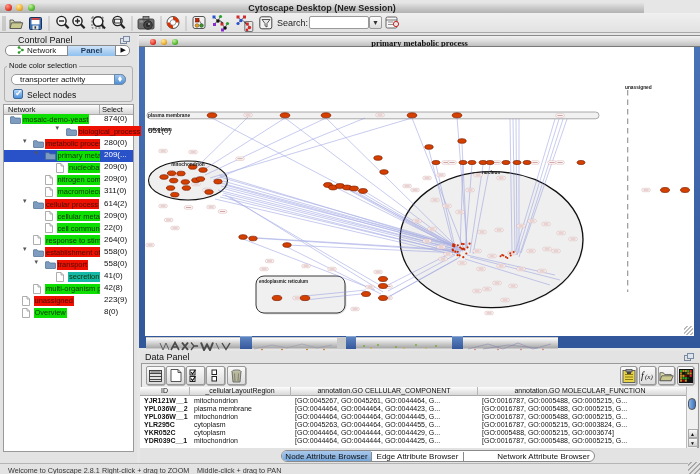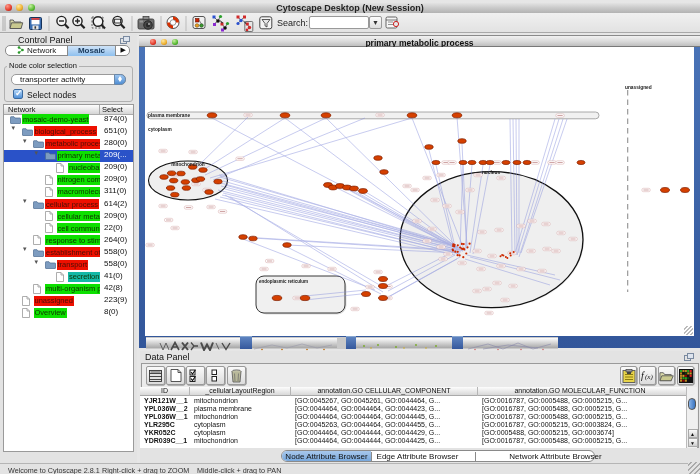--- a/index.html
+++ b/index.html
@@ -1,15 +1,15 @@
 <!DOCTYPE html>
 <html><head><meta charset="utf-8"><style>
 * { margin:0; padding:0; box-sizing:border-box; }
 body { width:700px; height:474px; font-family:"Liberation Sans", sans-serif; position:relative; overflow:hidden; background:#e6e6e6; }
-#titlebar { position:absolute; left:0; top:2px; width:700px; height:12px; background:linear-gradient(#e8e8e8,#cbcbcb 50%,#b2b2b2); border-bottom:1px solid #5e5e5e; }
+#titlebar { position:absolute; left:0; top:2px; width:644px; height:12px; background:linear-gradient(#e8e8e8,#cbcbcb 50%,#b2b2b2); border-bottom:1px solid #5e5e5e; }
 #titlebar .tl { position:absolute; top:2px; width:7px; height:7px; border-radius:50%; }
 #title-text { position:absolute; width:100%; text-align:center; top:1px; font-size:9px; font-weight:bold; color:#222; }
 #toolbar { position:absolute; left:0; top:13px; width:700px; height:20px; background:linear-gradient(#f0f0f0,#e2e2e2); border-bottom:1px solid #a8a8a8; }
 .ticon2 { position:absolute; }
 #searchlbl { position:absolute; left:277px; top:5px; font-size:9px; color:#222; }
 #searchbox { position:absolute; left:309px; top:3px; width:60px; height:13px; background:#fff; border:1px solid #999; border-radius:2px; }
 #searchdrop { position:absolute; left:369px; top:3px; width:13px; height:13px; background:linear-gradient(#fdfdfd,#dcdcdc); border:1px solid #999; border-radius:2px; font-size:7px; text-align:center; line-height:12px; color:#333; }
 #cpanel { position:absolute; left:0; top:34px; width:137px; height:429px; background:#e3e3e3; }
 #cptitle { position:absolute; left:18px; top:1px; font-size:9px; color:#111; }
 .floatico { position:absolute; width:10px; height:8px; }
@@ -30,21 +30,21 @@
 #treehdr { position:absolute; left:0; top:0; width:129px; height:9.5px; background:linear-gradient(#fdfdfd,#d5d5d5); border-bottom:1px solid #aaa; font-size:7.5px; color:#111; }
 #treehdr .h2 { position:absolute; left:95px; border-left:1px solid #aaa; padding-left:2px; height:9.5px; }
 .trow { position:absolute; left:4px; width:129px; height:12.1px; font-size:8px; }
 .arr { position:absolute; top:-1px; font-size:7px; color:#555; }
 .ticon { position:absolute; }
 .tlab { position:absolute; top:1px; padding:0 1px; white-space:nowrap; overflow:hidden; height:10px; font-size:7.5px; padding-top:0.5px; }
 .tcnt { position:absolute; left:100px; top:0.5px; color:#111; }
 #netwin { position:absolute; left:139px; top:35px; width:561px; height:313px; background:linear-gradient(#4a74b8,#32569a); border-radius:0; }
 #nettitle { position:absolute; left:0; top:0; width:561px; height:12px; background:linear-gradient(#f1f1f1 0%,#dcdcdc 50%,#bfbfbf 100%); border-top:1px solid #8a8a8a; border-bottom:1px solid #787878; }
 #nettitle .tl { position:absolute; top:3px; width:5.5px; height:5.5px; border-radius:50%; }
-#nettitle .wt { position:absolute; width:100%; text-align:center; top:1.5px; font-size:8.5px; font-weight:bold; color:#111; }
+#nettitle .wt { position:absolute; width:100%; text-align:center; top:1.5px; font-size:8.5px; font-weight:bold; color:#111;font-family:Liberation Serif, serif; }
 #canvaswrap { position:absolute; left:6px; top:12px; width:549px; height:289px; background:#fff; }
 #grip { position:absolute; right:1px; bottom:1px; width:9px; height:9px; background:repeating-linear-gradient(135deg,#fff 0 1.5px,#bbb 1.5px 3px); }
 #strip { position:absolute; left:146px; top:337px; width:412px; height:11.5px; background:#c9c9c9; }
 .frag { position:absolute; top:0.5px; height:10.5px; background:linear-gradient(#fdfdfd,#a8a8a8); }
 .bluefrag { position:absolute; top:-1px; height:13px; background:linear-gradient(#5d83c0,#35589c); border-top:1px solid #8aa8d0; }
 #datapanel { position:absolute; left:140px; top:351px; width:560px; height:112px; background:#e3e3e3; }
 #dptitle { position:absolute; left:5px; top:1px; font-size:9px; color:#111; }
 #dpbody { position:absolute; left:1px; top:12px; width:558px; height:85px; background:#ebebeb; border:1px solid #9a9a9a; }
 .dpbtn { position:absolute; top:15px; height:19px; background:linear-gradient(#fafafa,#dcdcdc); border:1px solid #999; border-radius:2px; box-shadow:0.5px 0.5px 0 #777; display:flex; align-items:center; justify-content:center; }
 #dtable { position:absolute; left:140px; top:387px; width:546px; height:61px; background:#fff; }
@@ -56,21 +56,21 @@
 .c2 { left:54px; width:97px; }
 .c3 { left:155px; width:183px; }
 .c4 { left:342px; width:196px; }
 #dscroll { position:absolute; left:686px; top:387px; width:11px; height:61px; background:#f0f0f0; border-left:1px solid #bbb; }
 #dthumb { position:absolute; left:1px; top:11px; width:8px; height:12px; border-radius:4px; background:linear-gradient(90deg,#8ab4e8,#3a74c0); border:1px solid #555; }
 .sbtn { position:absolute; left:0.5px; width:10px; height:9px; background:linear-gradient(#fafafa,#d0d0d0); border:1px solid #aaa; font-size:5px; text-align:center; line-height:8px; color:#111; }
 #tabsrow { position:absolute; left:281px; top:450px; width:314px; height:12px; border:1px solid #8a8a8a; border-radius:6px; background:#fff; font-size:8px; color:#111; }
 #tabsrow span { position:absolute; top:1px; text-align:center; }
 #tseg1 { left:0; width:89px; background:linear-gradient(#a8c8ec,#78a8dc); border-radius:6px 0 0 6px; height:10px; padding-top:1px; top:0 !important; }
 #tseg2 { left:89px; width:92px; border-left:1px solid #8a8a8a; }
-#tseg3 { left:193px; width:132px; border-left:1px solid #8a8a8a;padding-left:28px; }
+#tseg3 { left:181px; width:132px; border-left:1px solid #8a8a8a;padding-left:28px; }
 #statusbar { position:absolute; left:0; top:463px; width:700px; height:11px; background:#e3e3e3; border-top:1px solid #b5b5b5; font-size:7.2px; color:#333; }
 #statusbar span { position:absolute; top:1.5px; }
 #bgrip { position:absolute; right:0; bottom:0; width:12px; height:12px; background:repeating-linear-gradient(135deg,#e3e3e3 0 2px,#aaa 2px 3.5px); }
 </style></head><body>
 <div id="titlebar">
   <div class="tl" style="left:5px; background:radial-gradient(circle at 35% 30%, #ff9a8a, #e33a2a 60%, #9a1408);"></div>
   <div class="tl" style="left:16px; background:radial-gradient(circle at 35% 30%, #ffe9a0, #eeaf2e 60%, #a86a08);"></div>
   <div class="tl" style="left:27.5px; background:radial-gradient(circle at 35% 30%, #c8f0a0, #57ba32 60%, #2a7a10);"></div>
   <div id="title-text">Cytoscape Desktop (New Session)</div>
 </div>
@@ -514,42 +514,42 @@
       <rect x="0.5" y="2.5" width="6" height="5" fill="none" stroke="#7a8aa0" stroke-width="1"></rect>
       <rect x="3.5" y="0.5" width="6" height="5" fill="#dde4ee" stroke="#7a8aa0" stroke-width="1"></rect>
     </svg>
   <div id="cptabs">
     <div id="tab-net"><svg width="8" height="8" viewBox="0 0 8 8" style="vertical-align:-1px">
           <circle cx="2" cy="1.5" r="1.3" fill="#2a9a2a"></circle>
           <circle cx="5.5" cy="4" r="1.3" fill="#2a9a2a"></circle>
           <circle cx="2" cy="6.5" r="1.3" fill="#2a9a2a"></circle>
           <path d="M2 1.5 L5.5 4 L2 6.5" fill="none" stroke="#2a9a2a" stroke-width="0.7"></path>
         </svg> Network</div>
-    <div id="tab-mosaic">Mosaic</div>
+    <div id="tab-mosaic">Panel</div>
     <div id="tab-arrow">▶</div>
   </div>
   <div id="groupbox"></div>
   <div id="grouplbl">Node color selection</div>
   <div id="combo">transporter activity<div id="combobtn"></div></div>
   <div id="checkbox"></div>
   <div id="cklbl">Select nodes</div>
   <div id="treebox">
     <div id="treehdr">
         <span style="position:absolute;left:4px">Network</span>
         <span class="h2">Select</span>
       </div>
   </div>
 <div class="trow" style="top:79.3px;">
       <span class="ticon" style="left:6.0px;top:1.5px"><svg width="11" height="9" viewBox="0 0 11 9">
           <path d="M0.5 2.2 L0.5 8 Q0.5 8.5 1 8.5 L10 8.5 Q10.5 8.5 10.5 8 L10.5 3.5 Q10.5 3 10 3 L5 3 L4 1.7 L1 1.7 Q0.5 1.7 0.5 2.2 Z" fill="#7d9cc0" stroke="#4a6a90" stroke-width="0.7"></path>
         </svg></span>
       <span class="tlab" style="left:18.0px;max-width:78.0px;background:#0de000;color:#103300;">mosaic-demo-yeast</span>
       <span class="tcnt" style="">874(0)</span>
     </div>
-<div class="trow" style="top:91.4px;">
+<div class="trow" style="top:91.4px;margin-left:44px;">
       <span class="arr" style="left:7.5px">▾</span>
       <span class="ticon" style="left:17.5px;top:1.5px"><svg width="11" height="9" viewBox="0 0 11 9">
           <path d="M0.5 2.2 L0.5 8 Q0.5 8.5 1 8.5 L10 8.5 Q10.5 8.5 10.5 8 L10.5 3.5 Q10.5 3 10 3 L5 3 L4 1.7 L1 1.7 Q0.5 1.7 0.5 2.2 Z" fill="#7d9cc0" stroke="#4a6a90" stroke-width="0.7"></path>
         </svg></span>
       <span class="tlab" style="left:29.5px;max-width:66.5px;background:#ee1000;color:#4c0f05;">biological_process</span>
       <span class="tcnt" style="">651(0)</span>
     </div>
 <div class="trow" style="top:103.5px;">
       <span class="arr" style="left:19.0px">▾</span>
       <span class="ticon" style="left:29.0px;top:1.5px"><svg width="11" height="9" viewBox="0 0 11 9">

